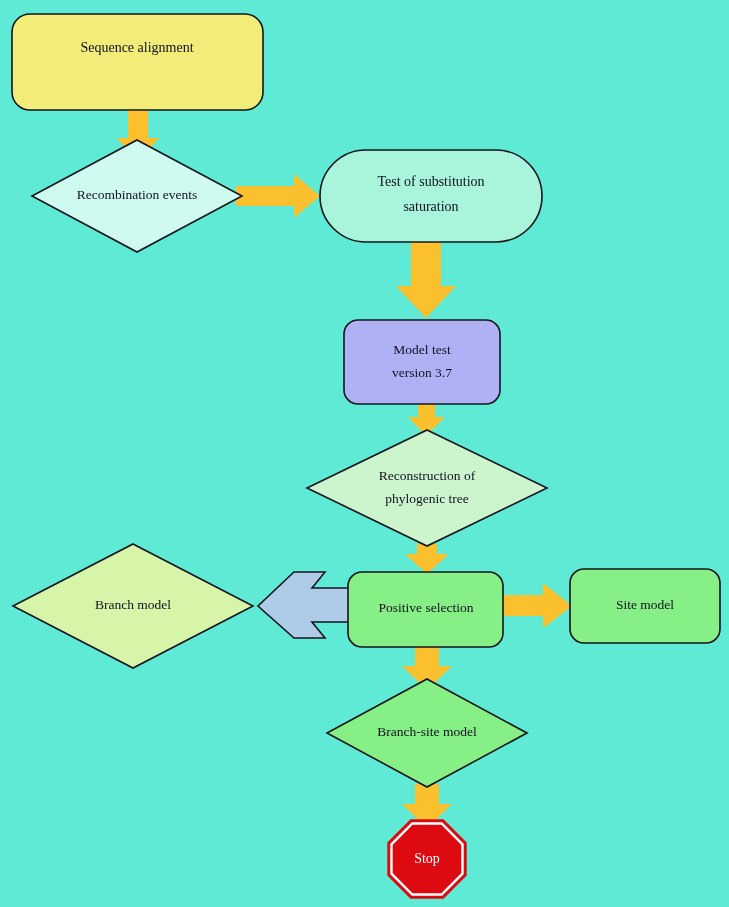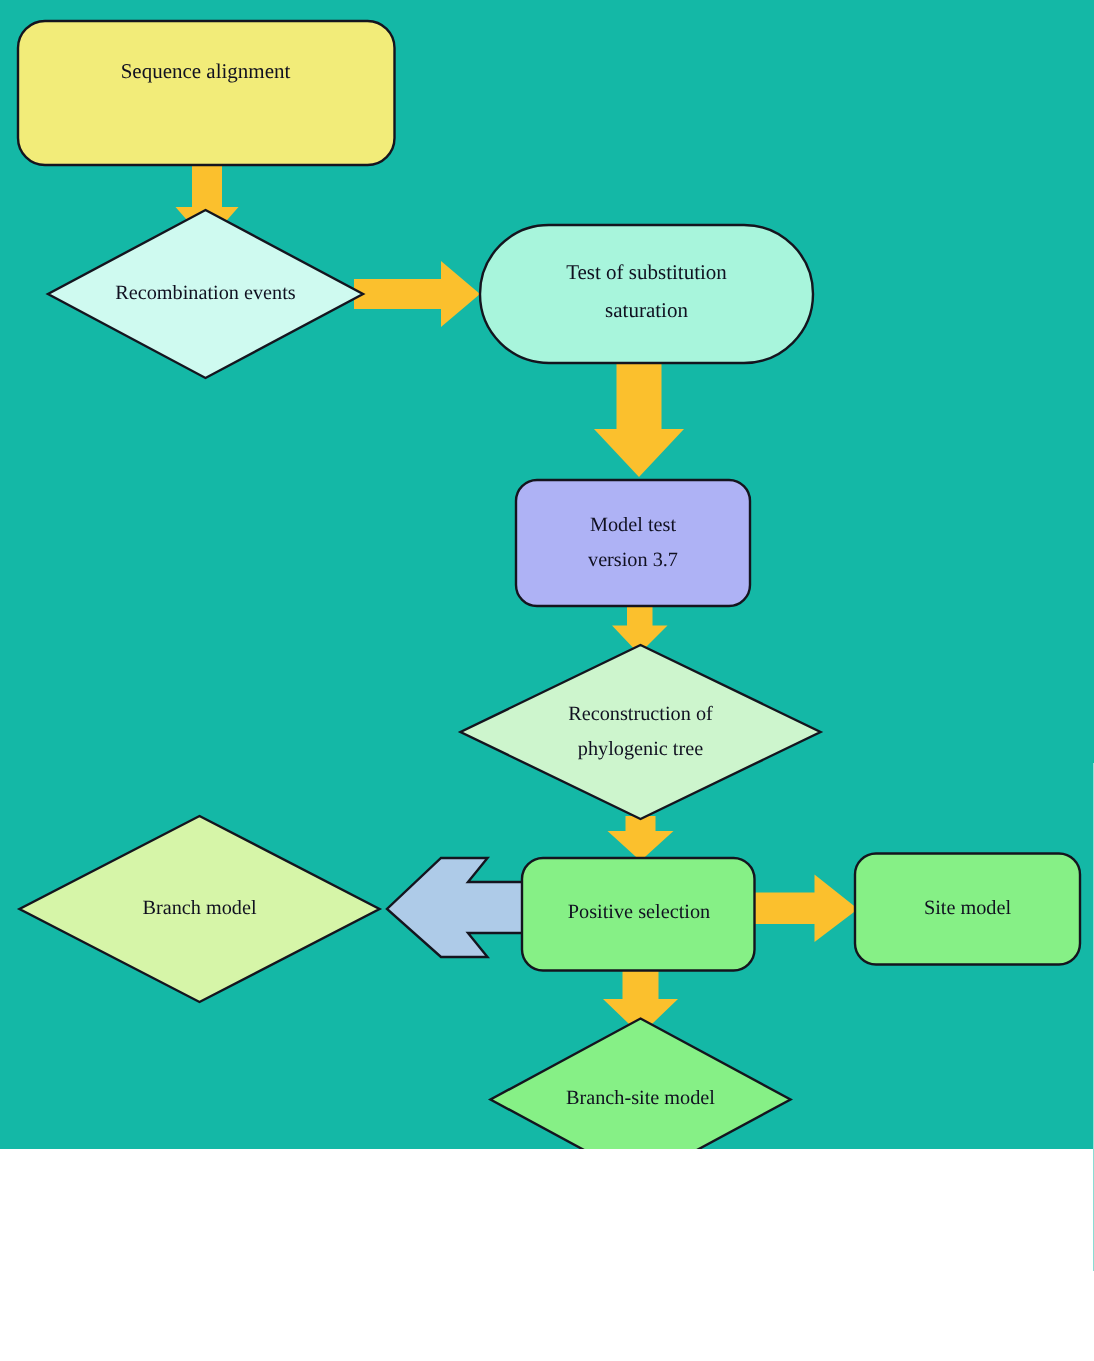--- a/index.html
+++ b/index.html
@@ -6,22 +6,22 @@
     margin: 0;
     padding: 0;
     background: #ffffff;
   }
   body {
     font-family: "Liberation Serif", "DejaVu Serif", serif;
   }
   #canvas {
     position: relative;
     width: 729px;
-    height: 766px;
-    background: #14b8a6;
+    height: 907px;
+    background: #5eead4;
     overflow: hidden;
   }
   #flow-svg {
     position: absolute;
     left: 0;
     top: 0;
     width: 729px;
     height: 907px;
   }
   .node-label {

